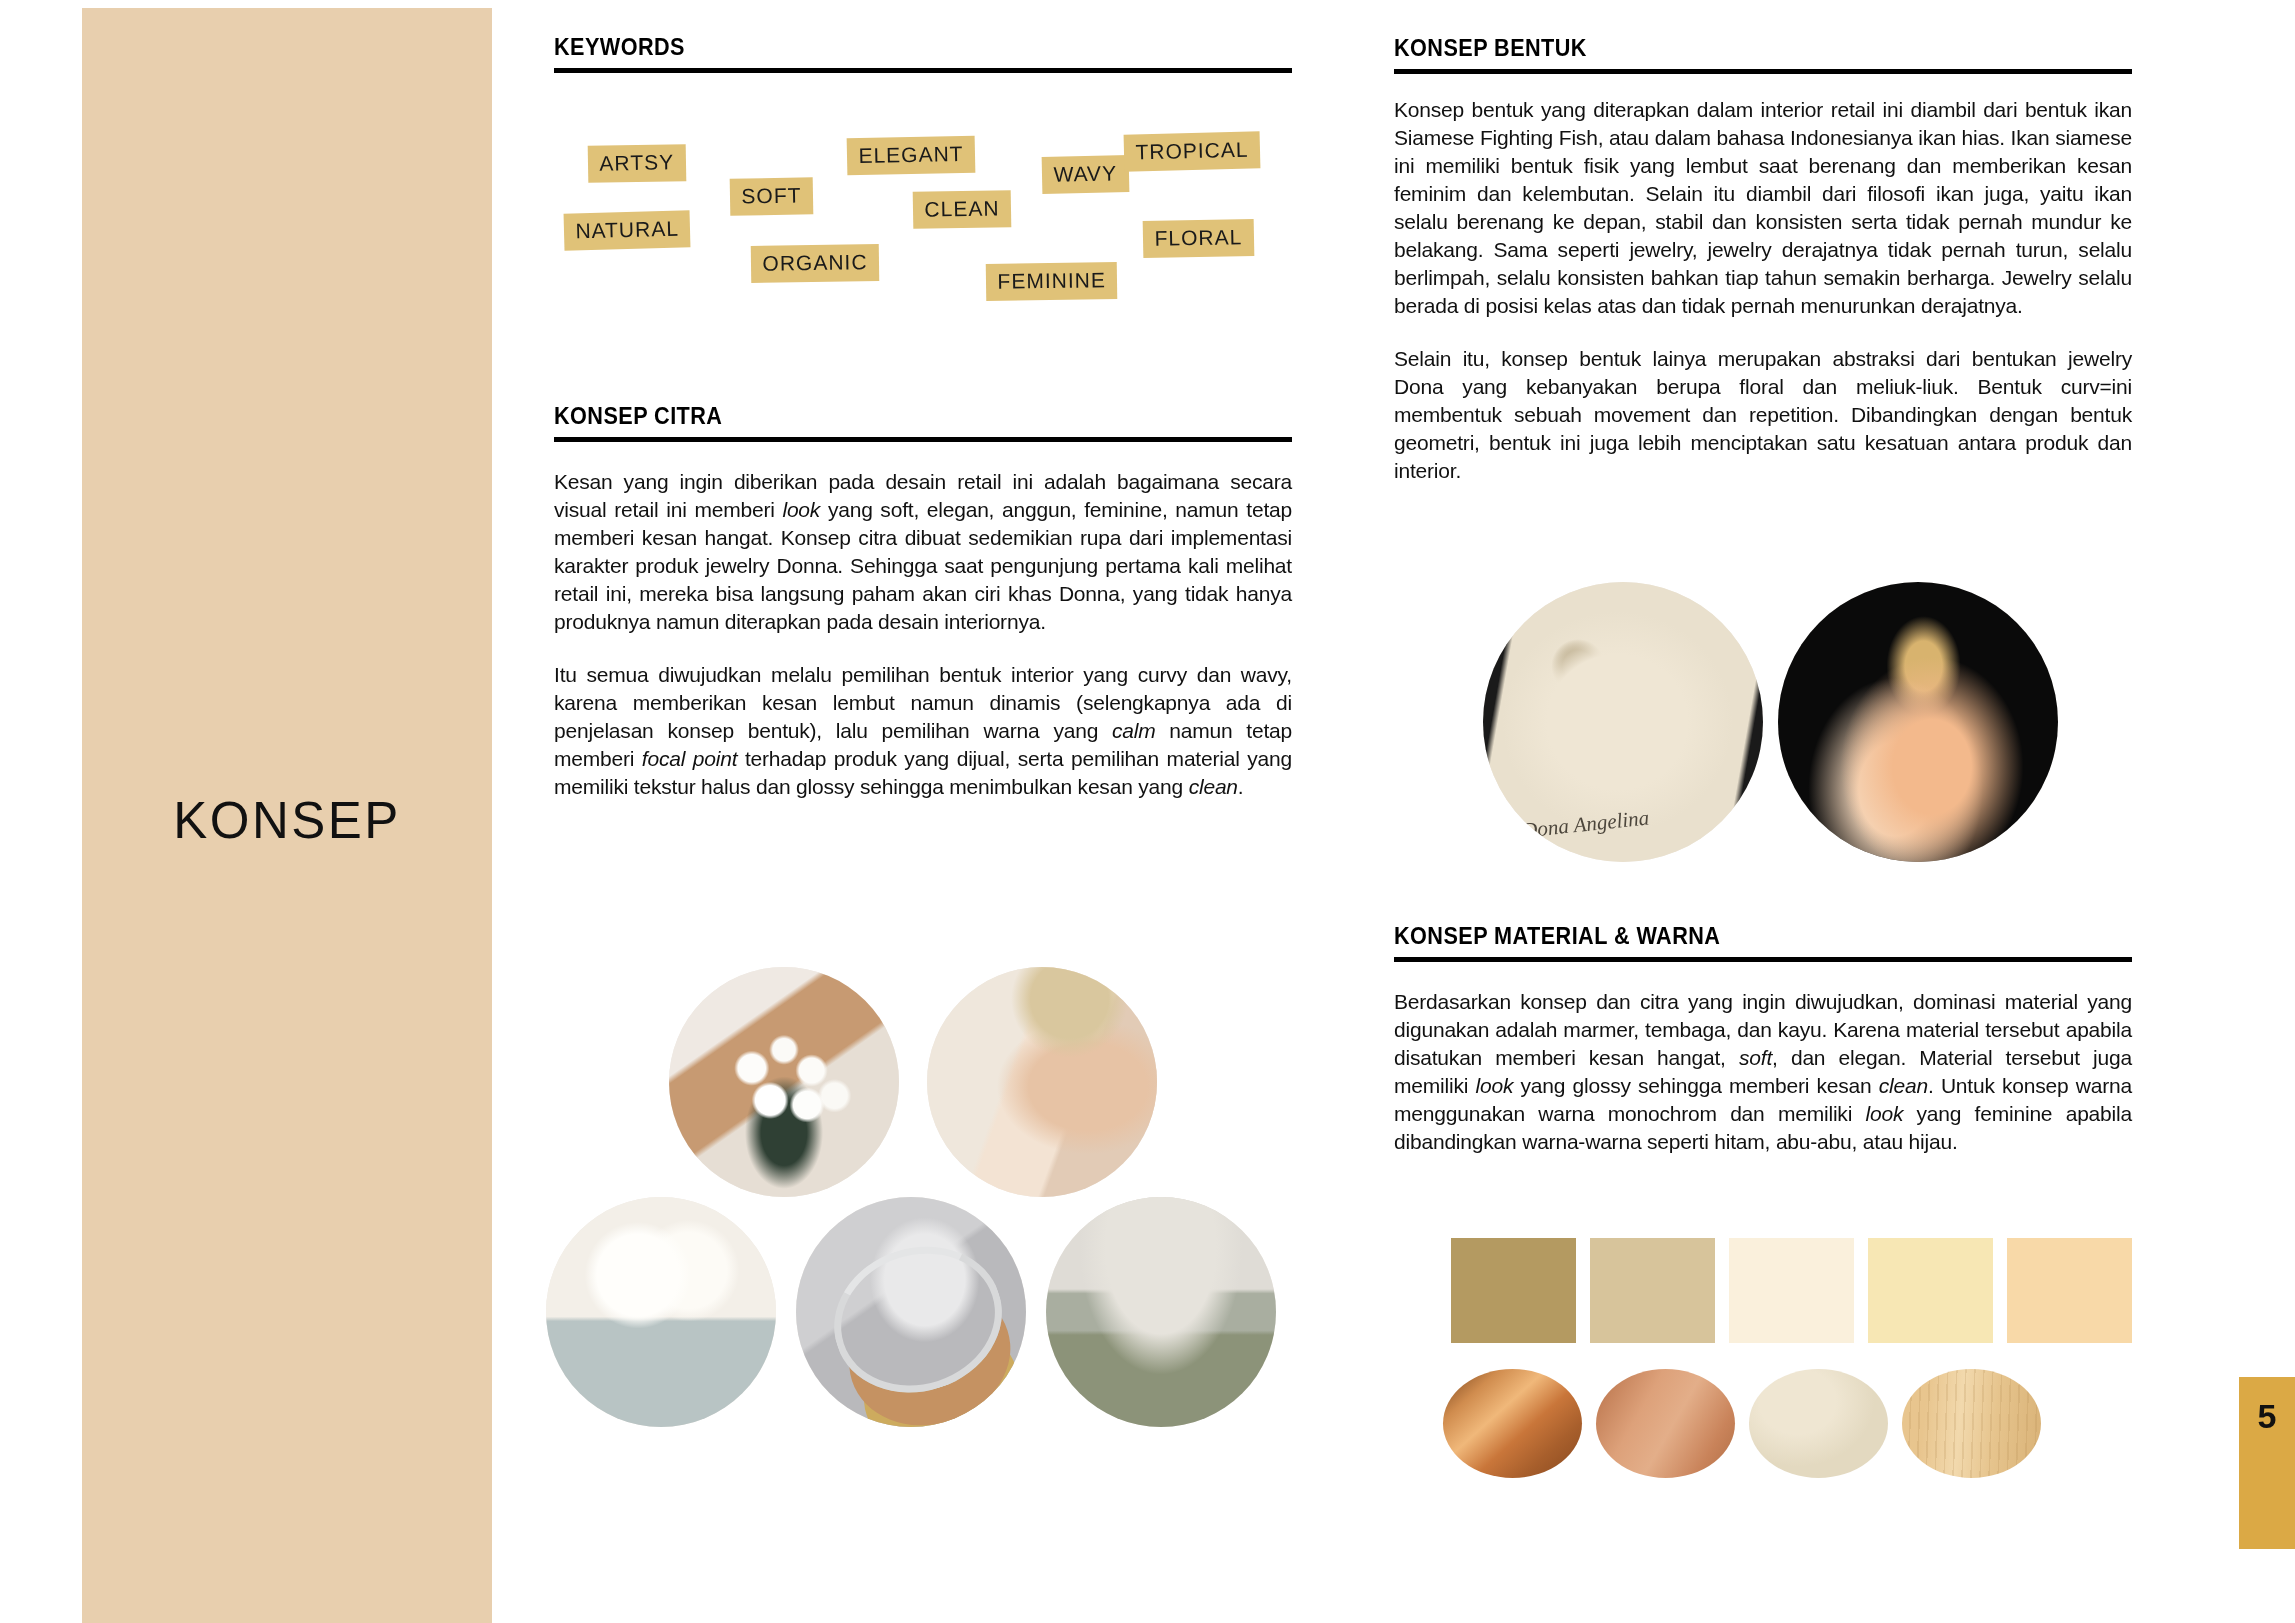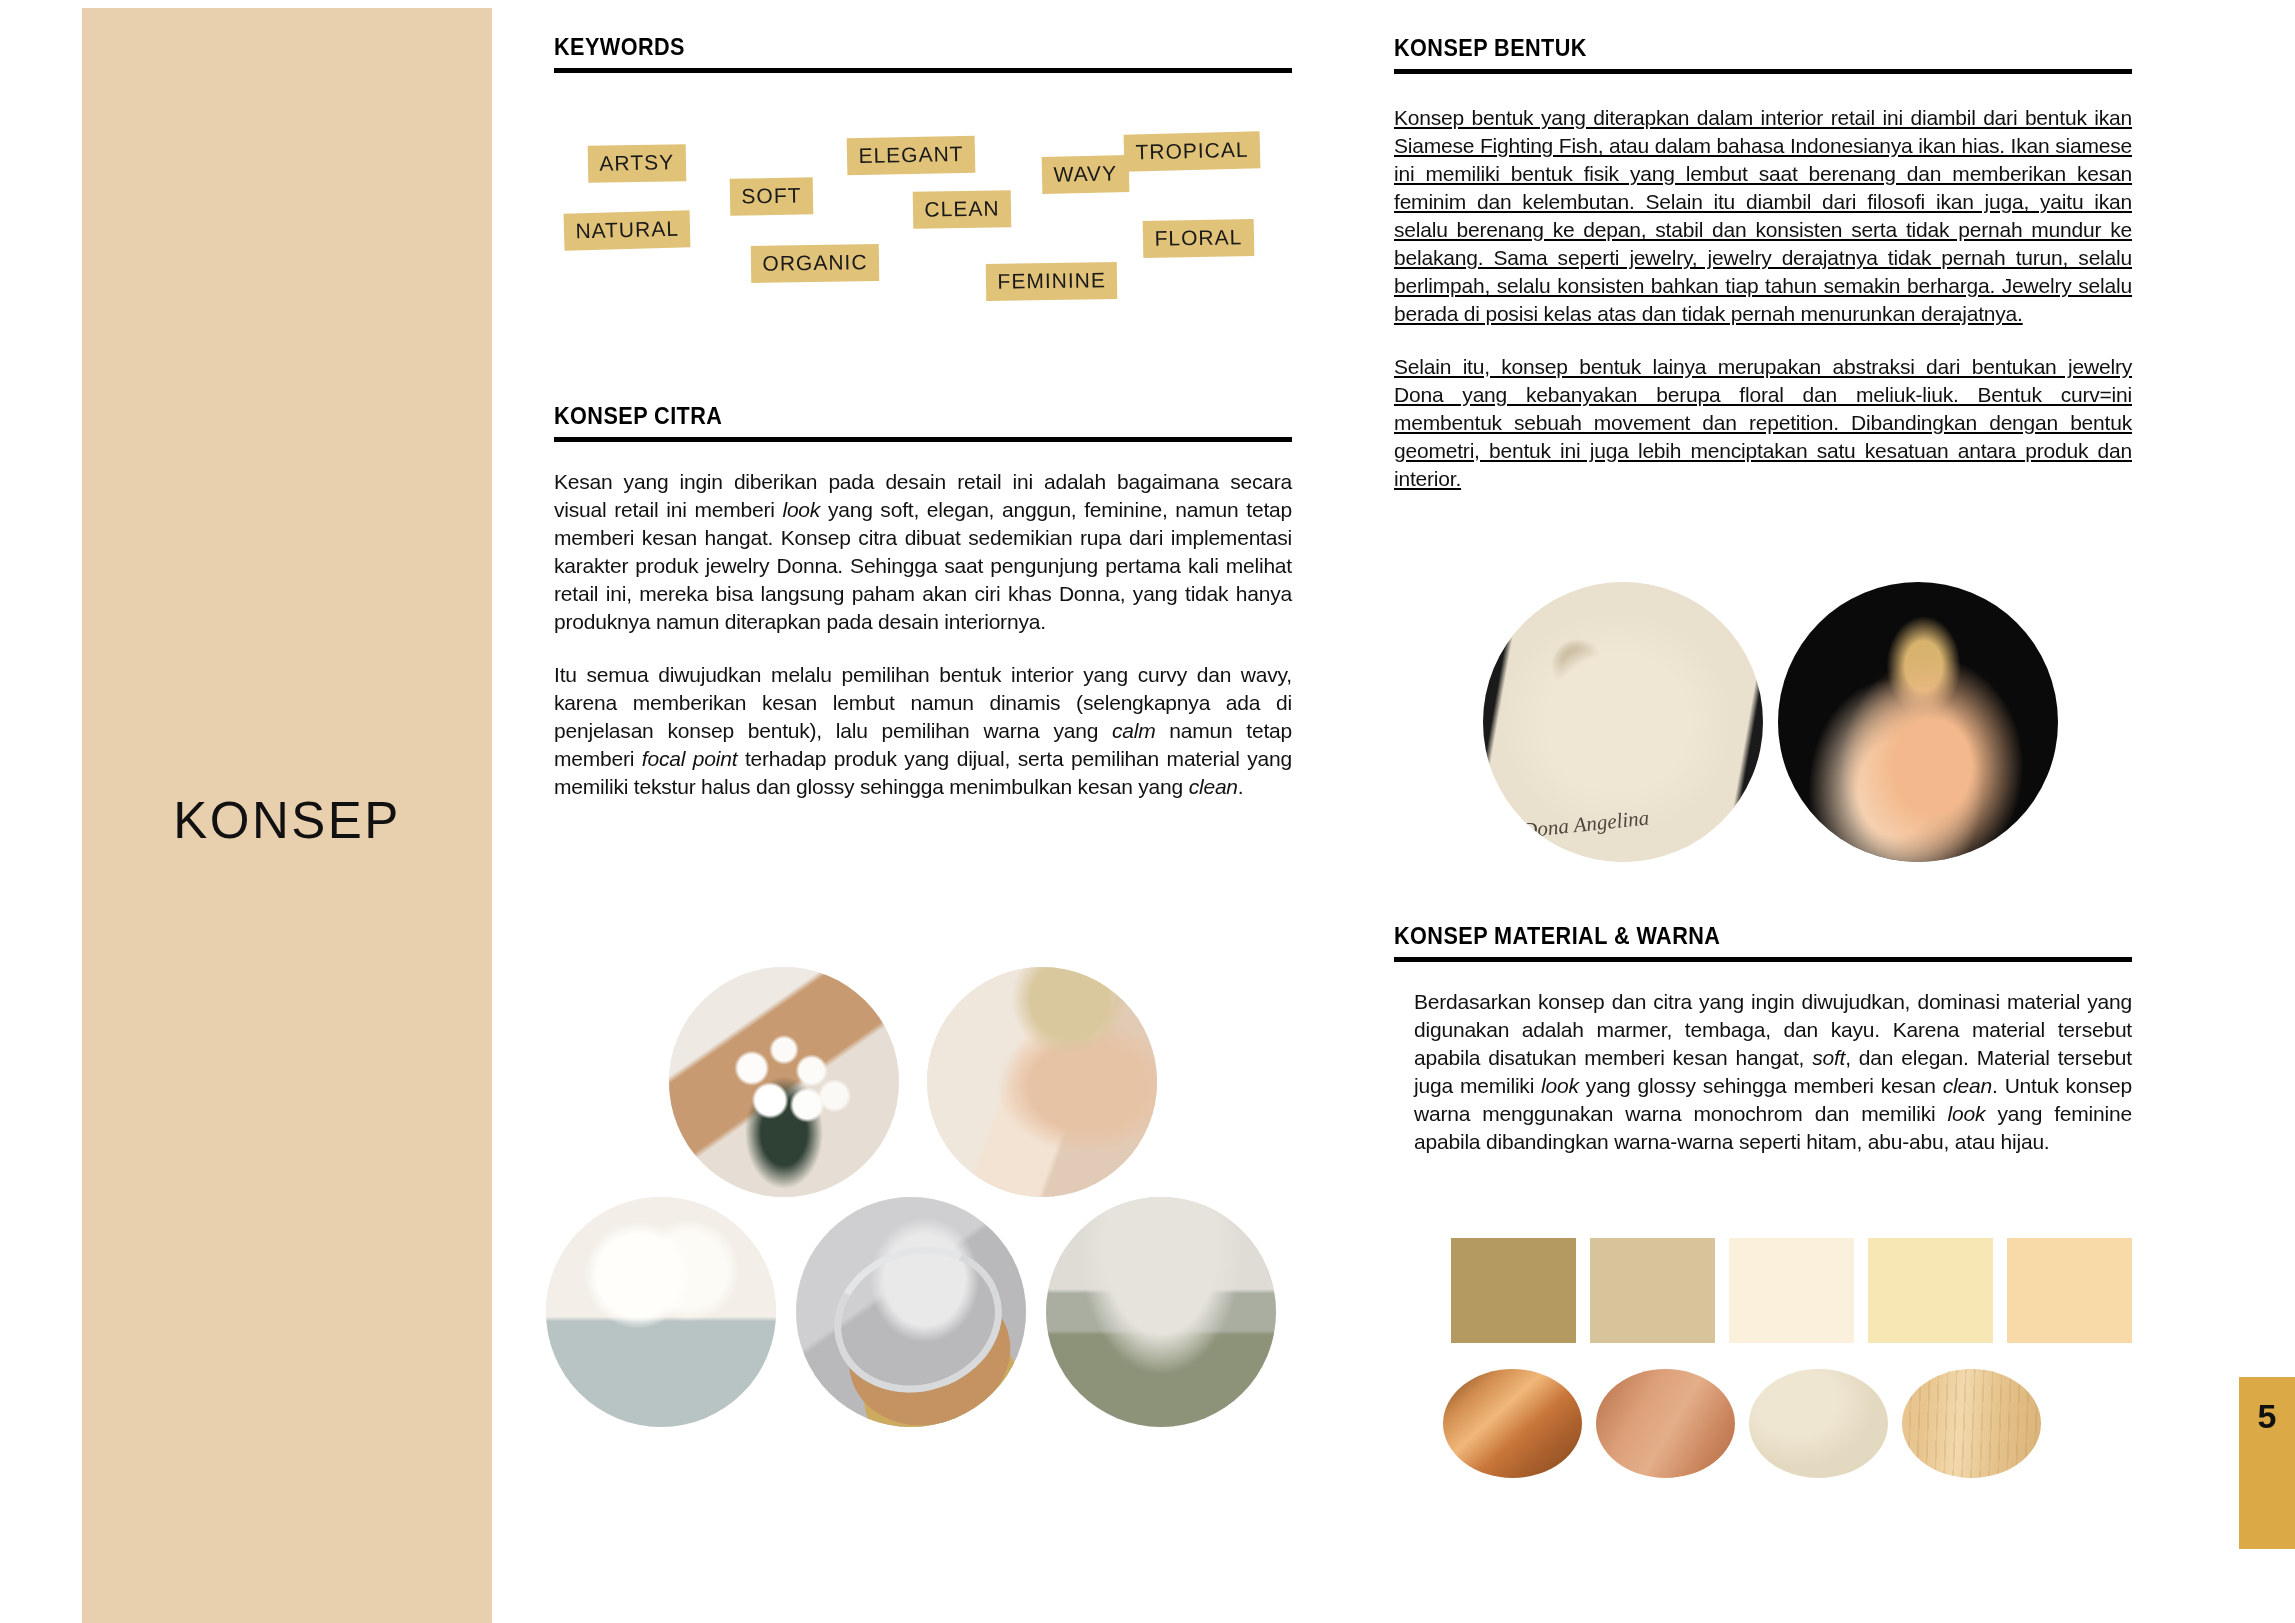--- a/index.html
+++ b/index.html
@@ -281,41 +281,41 @@
       </div>
     </div>
 
   </div>
 
   <div class="column" id="col-right">
 
     <div class="section" style="top:34px;">
       <div class="heading">KONSEP BENTUK</div>
       <div class="rule"></div>
-      <div style="margin-top:30px;text-decoration:underline;">
+      <div style="margin-top:22px;">
         <p class="body-text">Konsep bentuk yang diterapkan dalam interior retail ini diambil dari bentuk ikan Siamese Fighting Fish, atau dalam bahasa Indonesianya ikan hias. Ikan siamese ini memiliki bentuk fisik yang lembut saat berenang dan memberikan kesan feminim dan kelembutan. Selain itu diambil dari filosofi ikan juga, yaitu ikan selalu berenang ke depan, stabil dan konsisten serta tidak pernah mundur ke belakang. Sama seperti jewelry, jewelry derajatnya tidak pernah turun, selalu berlimpah, selalu konsisten bahkan tiap tahun semakin berharga. Jewelry selalu berada di posisi kelas atas dan tidak pernah menurunkan derajatnya.</p>
         <p class="body-text">Selain itu, konsep bentuk lainya merupakan abstraksi dari bentukan jewelry Dona yang kebanyakan berupa floral dan meliuk-liuk. Bentuk curv=ini membentuk sebuah movement dan repetition. Dibandingkan dengan bentuk geometri, bentuk ini juga lebih  menciptakan satu kesatuan antara produk dan interior.</p>
       </div>
     </div>
 
     <div class="section" style="top:582px; height:279px;">
       <div class="photo" style="left:89px; top:0; width:280px; height:280px;">
         <div class="inner img-jewelry">
           <span class="signature">Dona Angelina</span>
         </div>
       </div>
       <div class="photo" style="left:384px; top:0; width:280px; height:280px;">
         <div class="inner img-fish"></div>
       </div>
     </div>
 
     <div class="section" style="top:922px;">
       <div class="heading">KONSEP MATERIAL &amp; WARNA</div>
       <div class="rule"></div>
-      <div style="margin-top:26px;margin-left:20px;">
+      <div style="margin-top:26px;">
         <p class="body-text">Berdasarkan konsep dan citra yang ingin diwujudkan, dominasi material yang digunakan adalah marmer, tembaga, dan kayu. Karena material tersebut apabila disatukan memberi kesan hangat, <i>soft</i>, dan elegan. Material tersebut juga memiliki <i>look</i> yang glossy sehingga memberi kesan <i>clean</i>. Untuk konsep warna menggunakan warna monochrom dan memiliki <i>look</i> yang feminine apabila dibandingkan warna-warna seperti hitam, abu-abu, atau hijau.</p>
       </div>
     </div>
 
     <div id="swatch-rects" style="left:57px; top:1238px;">
         <div class="swatch-rect" style="background: rgb(180, 154, 97);"></div>
         <div class="swatch-rect" style="background: rgb(215, 196, 155);"></div>
         <div class="swatch-rect" style="background: rgb(250, 240, 220);"></div>
         <div class="swatch-rect" style="background: rgb(247, 231, 180);"></div>
         <div class="swatch-rect" style="background: rgb(248, 217, 168);"></div>

